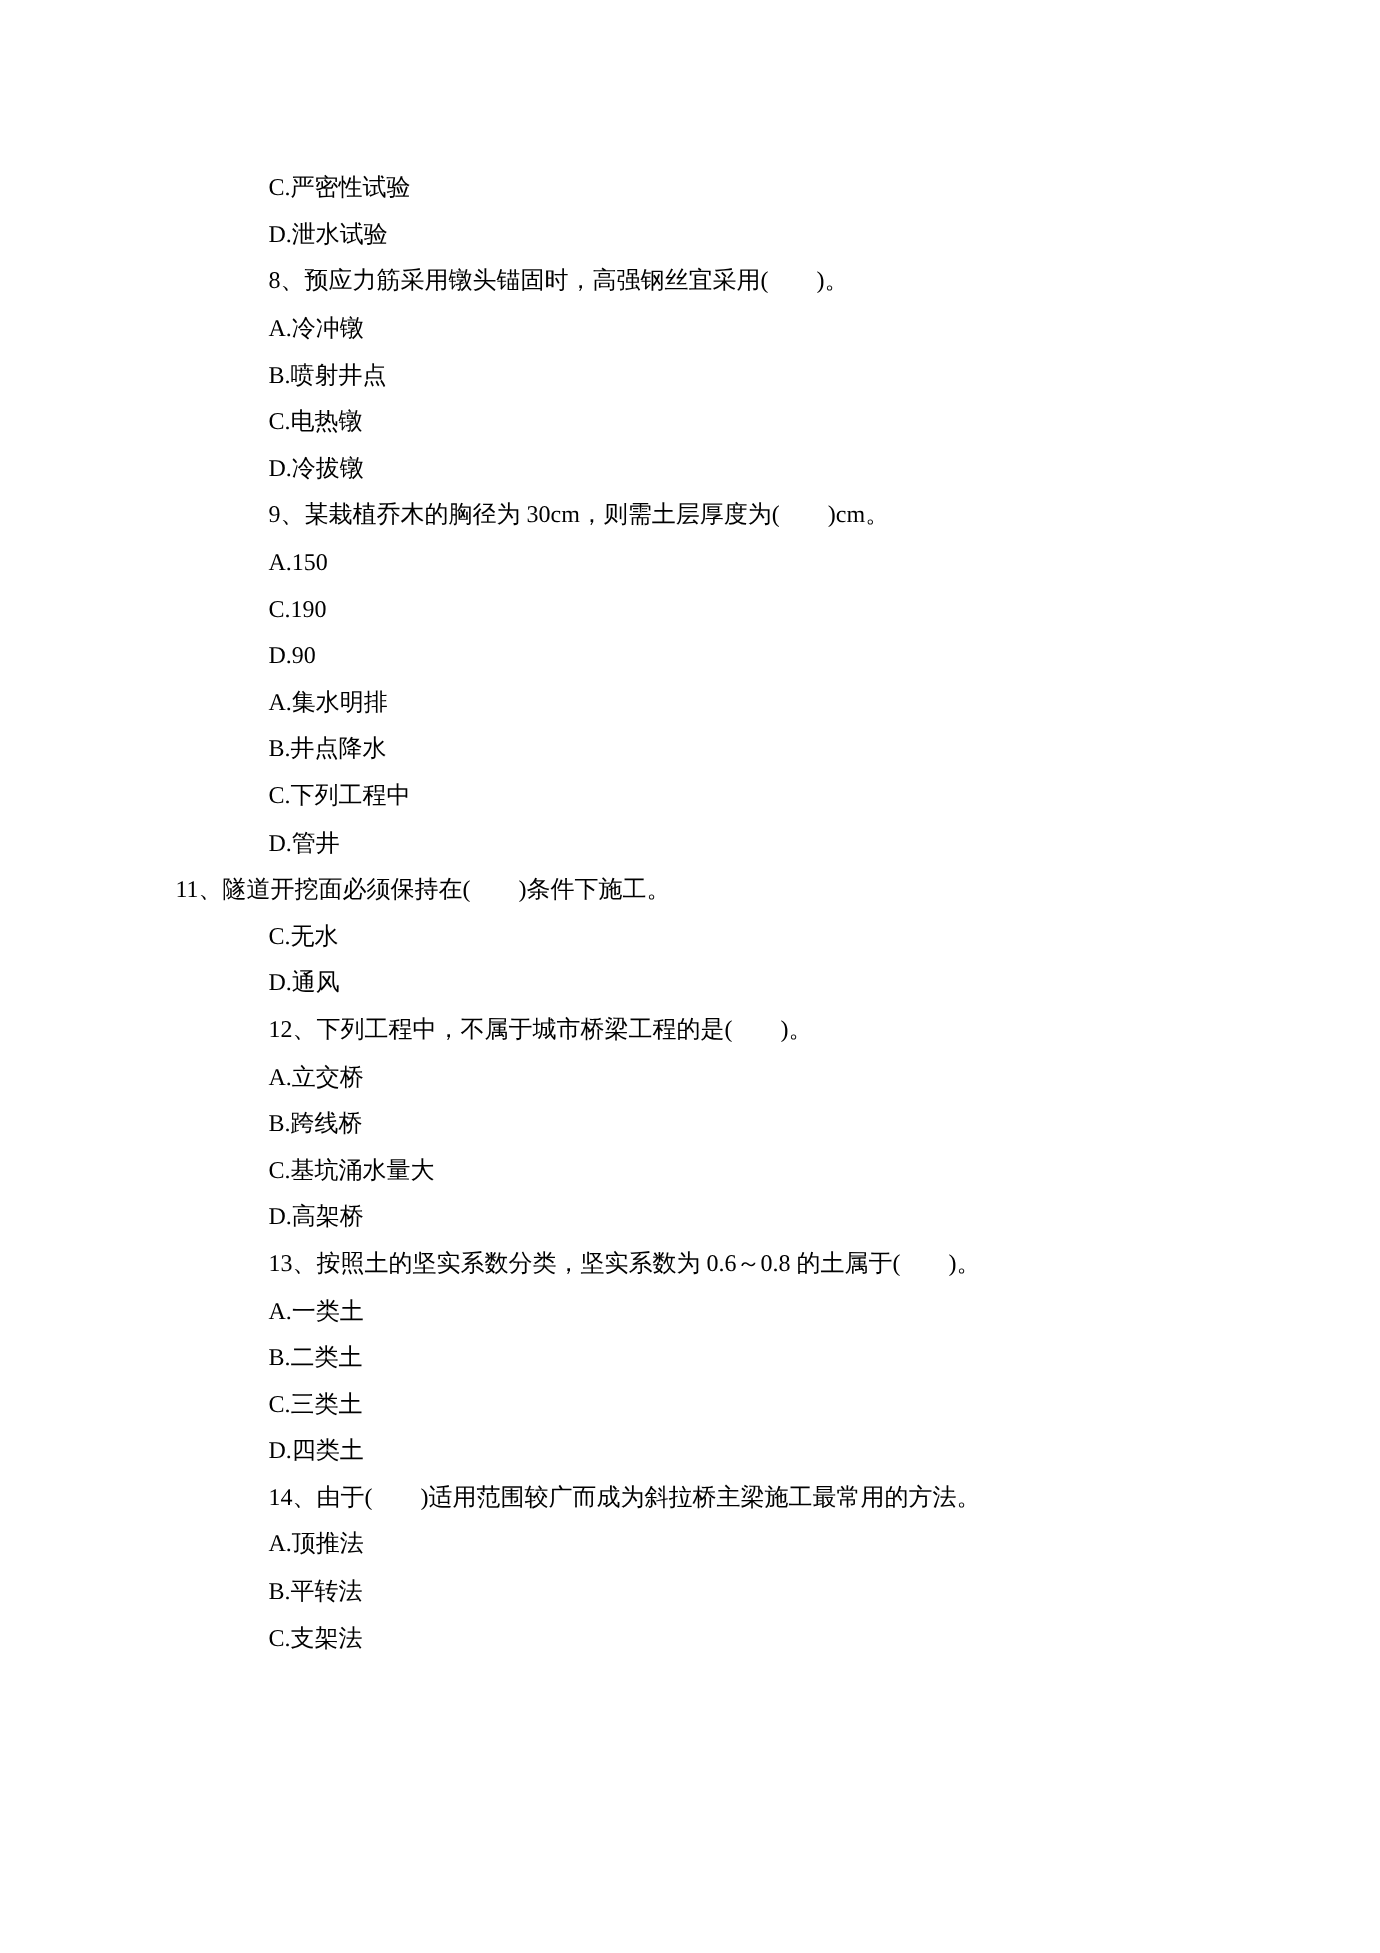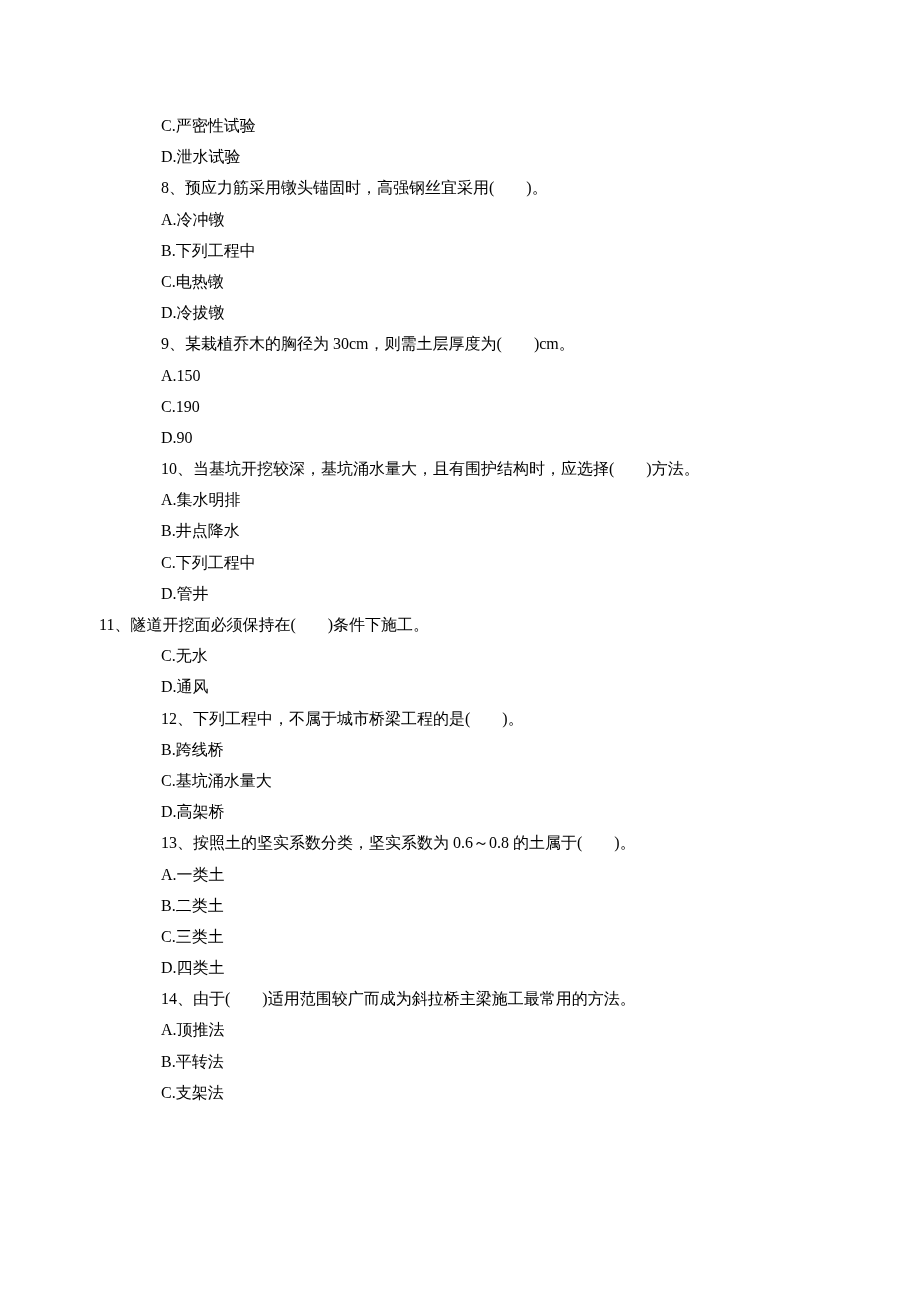--- a/index.html
+++ b/index.html
@@ -6,56 +6,56 @@
     margin: 0;
     padding: 0;
     background: #ffffff;
     font-family: "SimSun", "宋体", serif;
     font-size: 16px;
     color: #000000;
     line-height: 1.95;
     width: 920px;
   }
   .page {
-    padding: 110px 80px 60px 54px;
+    padding: 110px 80px 60px 72px;
   }
   .indent-level-1 {
     padding-left: 107px;
   }
   .indent-level-0 {
     padding-left: 45px;
   }
   .line {
     white-space: pre-wrap;
   }
 </style>
 </head>
 <body>
 
 <div class="page">
   <div class="line indent-level-1">C.严密性试验</div>
   <div class="line indent-level-1">D.泄水试验</div>
   <div class="line indent-level-1">8、预应力筋采用镦头锚固时，高强钢丝宜采用(　　)。</div>
   <div class="line indent-level-1">A.冷冲镦</div>
-  <div class="line indent-level-1">B.下列工程中</div>
+  <div class="line indent-level-1">B.喷射井点</div>
   <div class="line indent-level-1">C.电热镦</div>
   <div class="line indent-level-1">D.冷拔镦</div>
   <div class="line indent-level-1">9、某栽植乔木的胸径为 30cm，则需土层厚度为(　　)cm。</div>
   <div class="line indent-level-1">A.150</div>
   <div class="line indent-level-1">C.190</div>
   <div class="line indent-level-1">D.90</div>
-  <div class="line indent-level-1">10、当基坑开挖较深，基坑涌水量大，且有围护结构时，应选择(　　)方法。</div>
   <div class="line indent-level-1">A.集水明排</div>
   <div class="line indent-level-1">B.井点降水</div>
   <div class="line indent-level-1">C.下列工程中</div>
   <div class="line indent-level-1">D.管井</div>
   <div class="line indent-level-0">11、隧道开挖面必须保持在(　　)条件下施工。</div>
   <div class="line indent-level-1">C.无水</div>
   <div class="line indent-level-1">D.通风</div>
   <div class="line indent-level-1">12、下列工程中，不属于城市桥梁工程的是(　　)。</div>
+  <div class="line indent-level-1">A.立交桥</div>
   <div class="line indent-level-1">B.跨线桥</div>
   <div class="line indent-level-1">C.基坑涌水量大</div>
   <div class="line indent-level-1">D.高架桥</div>
   <div class="line indent-level-1">13、按照土的坚实系数分类，坚实系数为 0.6～0.8 的土属于(　　)。</div>
   <div class="line indent-level-1">A.一类土</div>
   <div class="line indent-level-1">B.二类土</div>
   <div class="line indent-level-1">C.三类土</div>
   <div class="line indent-level-1">D.四类土</div>
   <div class="line indent-level-1">14、由于(　　)适用范围较广而成为斜拉桥主梁施工最常用的方法。</div>
   <div class="line indent-level-1">A.顶推法</div>

